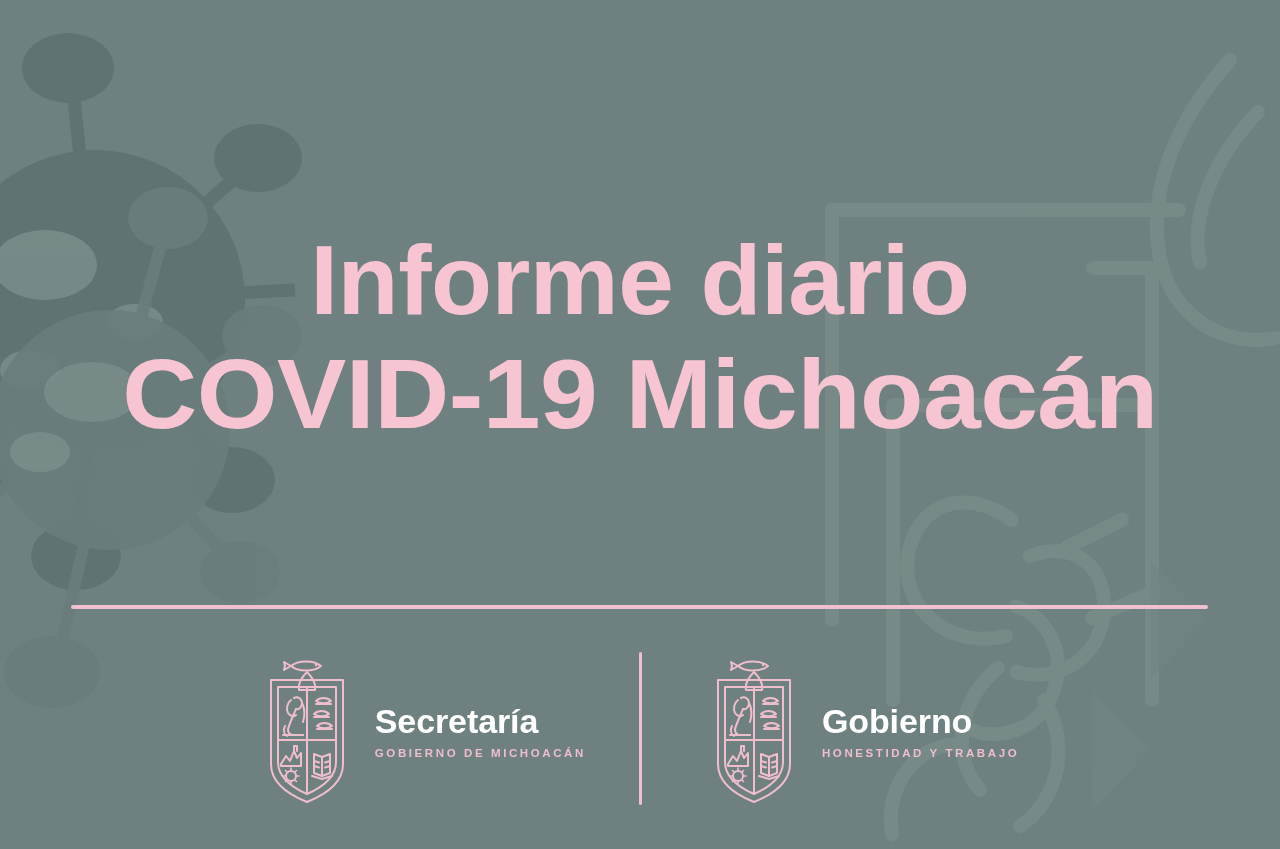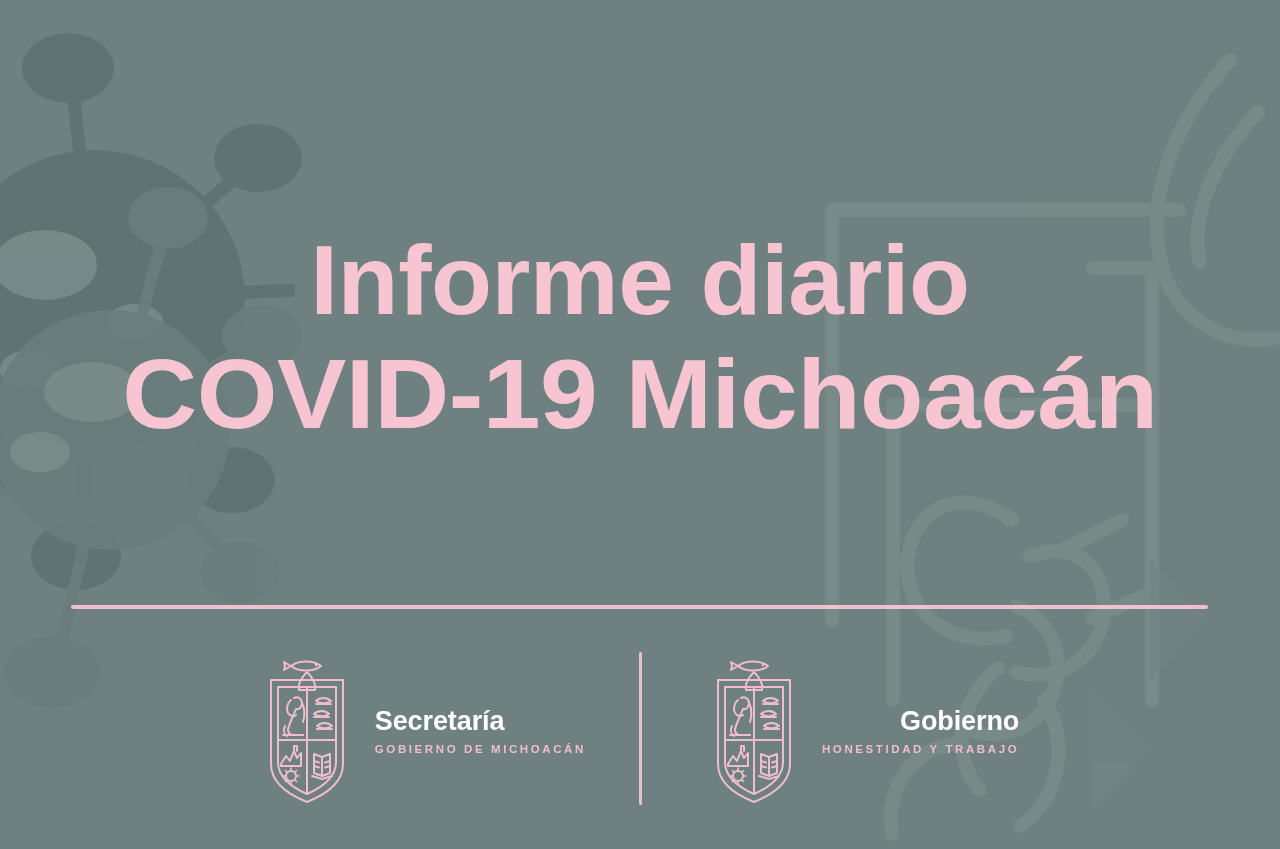--- a/index.html
+++ b/index.html
@@ -77,28 +77,28 @@
     align-items: center;
     justify-content: center;
     z-index: 3;
   }
   .logo-lockup {
     display: flex;
     align-items: center;
     gap: 22px;
   }
   .logo-lockup.left  { padding-right: 60px; }
-  .logo-lockup.right { padding-left: 62px; text-align: right; }
+  .logo-lockup.right { padding-left: 62px; }
 
   .crest { width: 92px; height: 152px; flex: none; display:block; }
 
   .wordmark { display: flex; flex-direction: column; }
   .wordmark .wm-main {
     color: #ffffff;
-    font-size: 27px;
+    font-size: 34px;
     font-weight: 700;
     line-height: 1.19;
     letter-spacing: -0.1px;
     white-space: nowrap;
   }
   .wordmark .wm-sub {
     margin-top: 5px;
     color: #f0bdcd;
     font-size: 11.5px;
     font-weight: 700;

